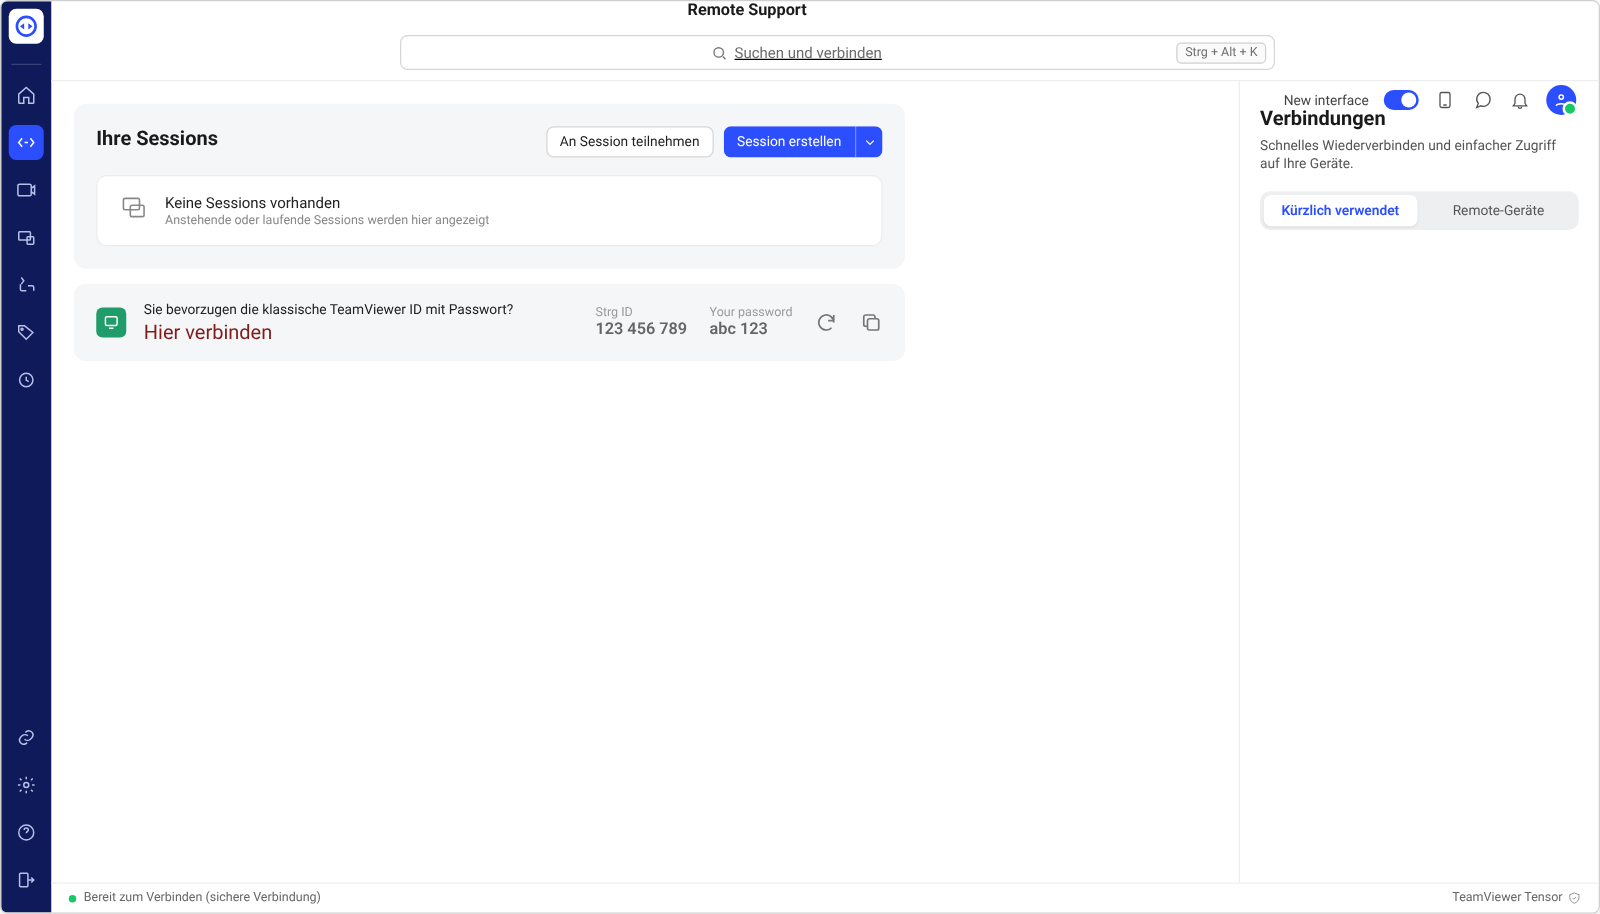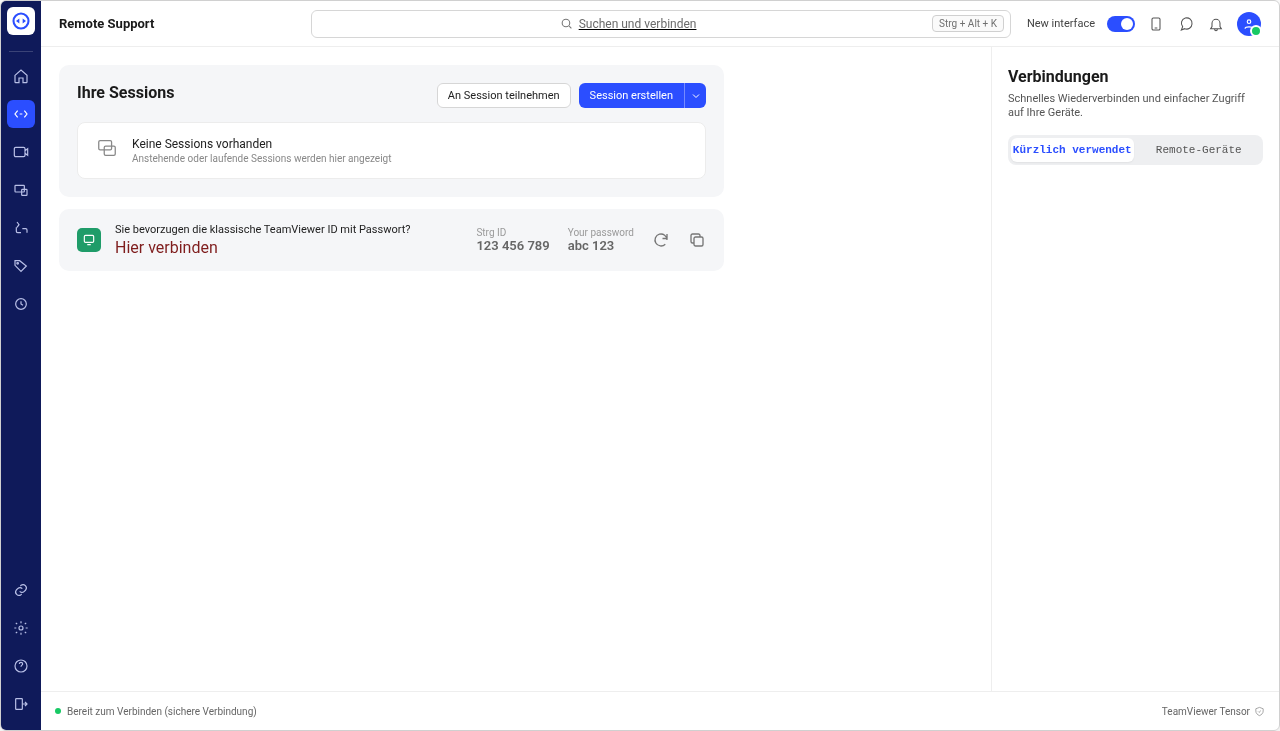--- a/index.html
+++ b/index.html
@@ -15,21 +15,21 @@
   .nav-bottom { margin-top: auto; margin-bottom: 6px; }
   .nav-item { width: 28px; height: 28px; border-radius: 6px; display: flex; align-items: center; justify-content: center; cursor: pointer; }
   .nav-item svg { width: 16px; height: 16px; stroke: #b8bfe6; fill: none; stroke-width: 1.8; }
   .nav-item.active { background: #2b4eff; }
   .nav-item.active svg { stroke: #fff; }
 
   
   .main { flex: 1; display: flex; flex-direction: column; }
 
   
-  .topbar { height: 46px; display: flex; align-items: center; padding: 0 18px 0 18px; border-bottom: 1px solid #eee; gap: 12px; }
+  .topbar { height: 64px; display: flex; align-items: center; padding: 0 18px 0 18px; border-bottom: 1px solid #eee; gap: 12px; flex-direction: column; }
   .title { font-size: 13px; font-weight: 700; color: #1a1a1a; min-width: 220px; }
   .search-wrap { flex: 0 0 auto; width: 700px; display: flex; align-items: center; border: 1px solid #d6d6d6; border-radius: 6px; height: 28px; padding: 0 6px 0 12px; margin-left: 20px; }
   .search-wrap .search-inner { flex: 1; display: flex; align-items: center; justify-content: center; gap: 6px; text-decoration: underline; }
   .search-wrap svg { width: 13px; height: 13px; stroke: #777; fill: none; stroke-width: 2; }
   .search-ph { font-size: 12px; color: #6b6b6b; }
   .kbd { font-size: 10px; color: #707070; border: 1px solid #d0d0d0; background: #fafafa; border-radius: 4px; padding: 2px 6px; margin-left: auto; }
   .topbar-right { margin-left: auto; display: flex; align-items: center; gap: 12px; }
   .newint-label { font-size: 11px; color: #444; }
   .toggle { width: 28px; height: 16px; background: #2b4eff; border-radius: 999px; position: relative; cursor: pointer; }
   .toggle::after { content: ""; position: absolute; right: 2px; top: 2px; width: 12px; height: 12px; background: #fff; border-radius: 50%; }
@@ -68,26 +68,26 @@
   .classic-link { color: #7f1d1d; cursor: pointer; display:block; margin-top:2px; }
   .classic-right { margin-left: auto; display: flex; align-items: center; gap: 18px; }
   .field-label { font-size: 10px; color: #9a9a9a; }
   .field-val { font-size: 13px; color: #666; font-weight: 600; filter: blur(.3px); }
   .cr-icon { width: 18px; height: 18px; cursor: pointer; }
   .cr-icon svg { width: 18px; height: 18px; stroke: #777; fill:none; stroke-width:1.8; }
 
   
   .rp-title { font-size: 16px; font-weight: 700; color: #1a1a1a; margin-bottom: 6px; }
   .rp-sub { font-size: 11px; color: #555; margin-bottom: 14px; line-height: 1.3; }
-  .seg { display: flex; background: #eeeff1; border-radius: 8px; padding: 3px; gap: 4px; font-family: Liberation Mono, monospace; }
+  .seg { display: flex; background: #eeeff1; border-radius: 8px; padding: 3px; gap: 4px; }
   .seg-btn { flex: 1; text-align: center; font-size: 11px; padding: 6px 0; border-radius: 6px; cursor: pointer; color: #555; }
   .seg-btn.active { background: #fff; color: #2b4eff; font-weight: 600; box-shadow: 0 1px 2px rgba(0,0,0,.06); }
 
   
-  .statusbar { height: 39px; border-top: 1px solid #eee; display: flex; align-items: center; padding: 0 14px; font-size: 10px; color: #666; }
+  .statusbar { height: 24px; border-top: 1px solid #eee; display: flex; align-items: center; padding: 0 14px; font-size: 10px; color: #666; }
   .dot { width: 6px; height: 6px; background: #17c964; border-radius: 50%; margin-right: 6px; }
   .status-right { margin-left: auto; display: flex; align-items: center; gap: 4px; }
   .status-right svg { width:11px; height:11px; stroke:#888; fill:none; stroke-width:1.6; }
 </style>
 </head>
 <body>
 
 <div class="sidebar">
   <div class="logo">
     <svg viewBox="0 0 24 24">

